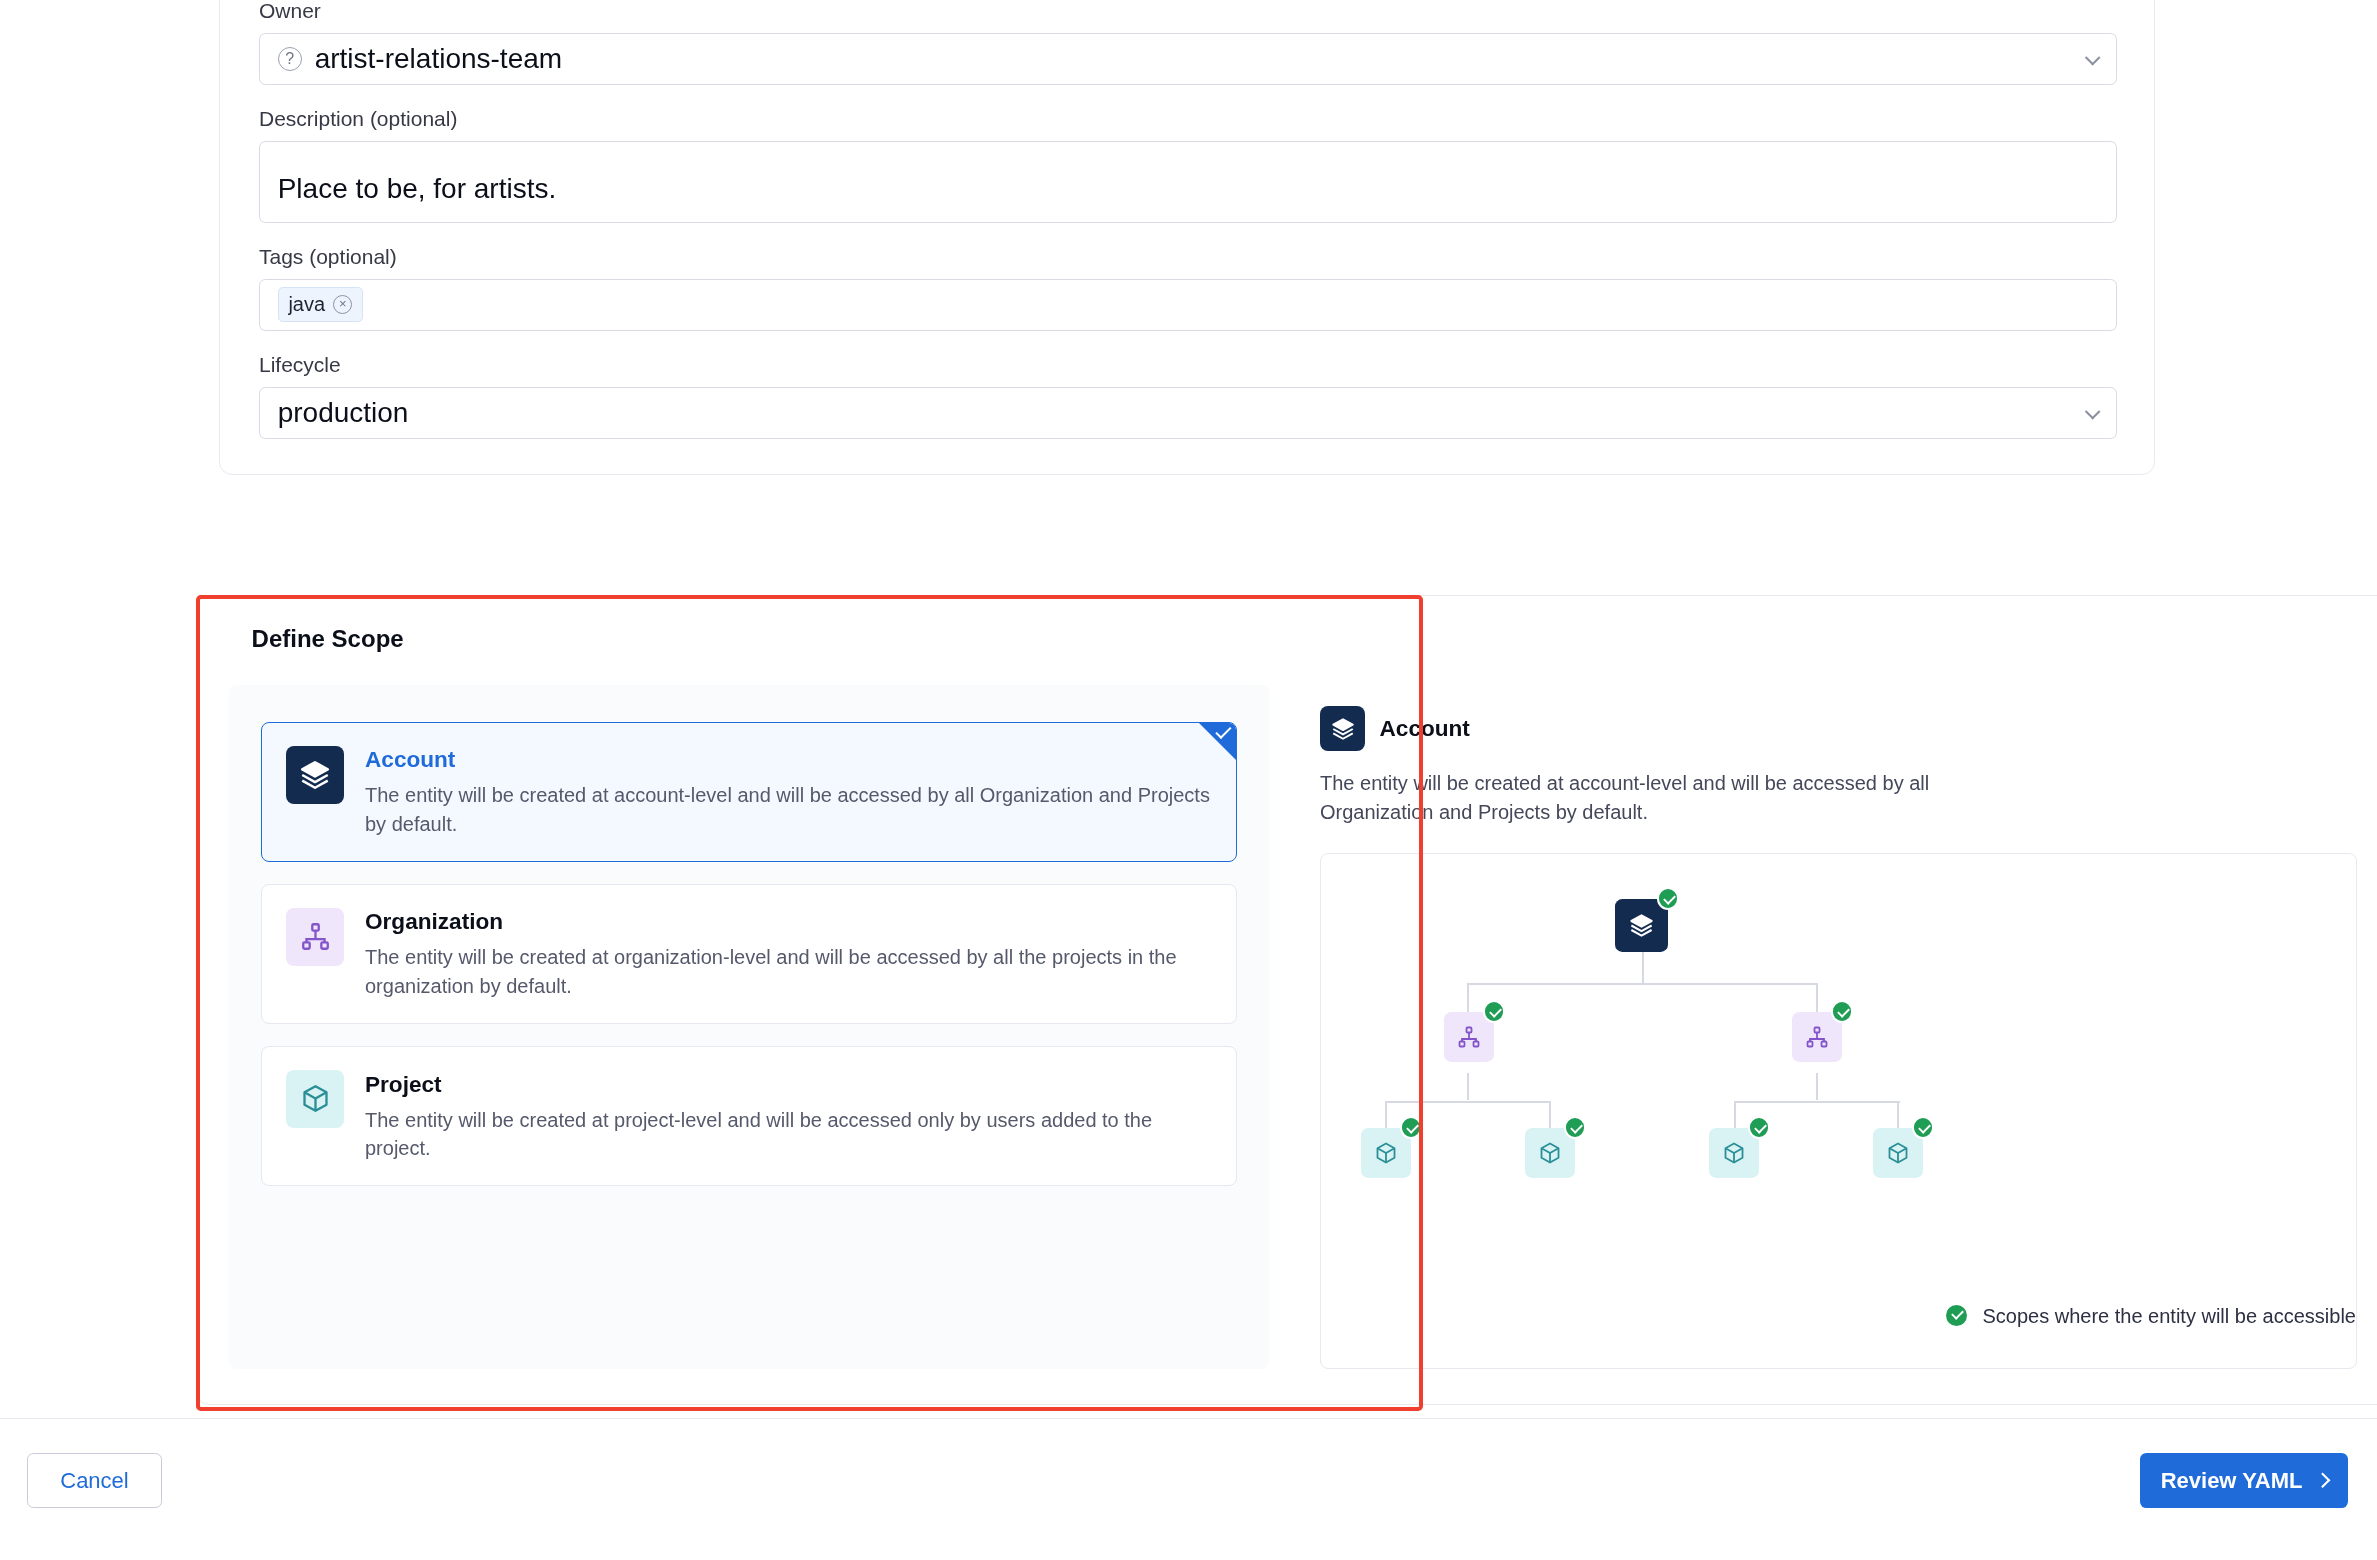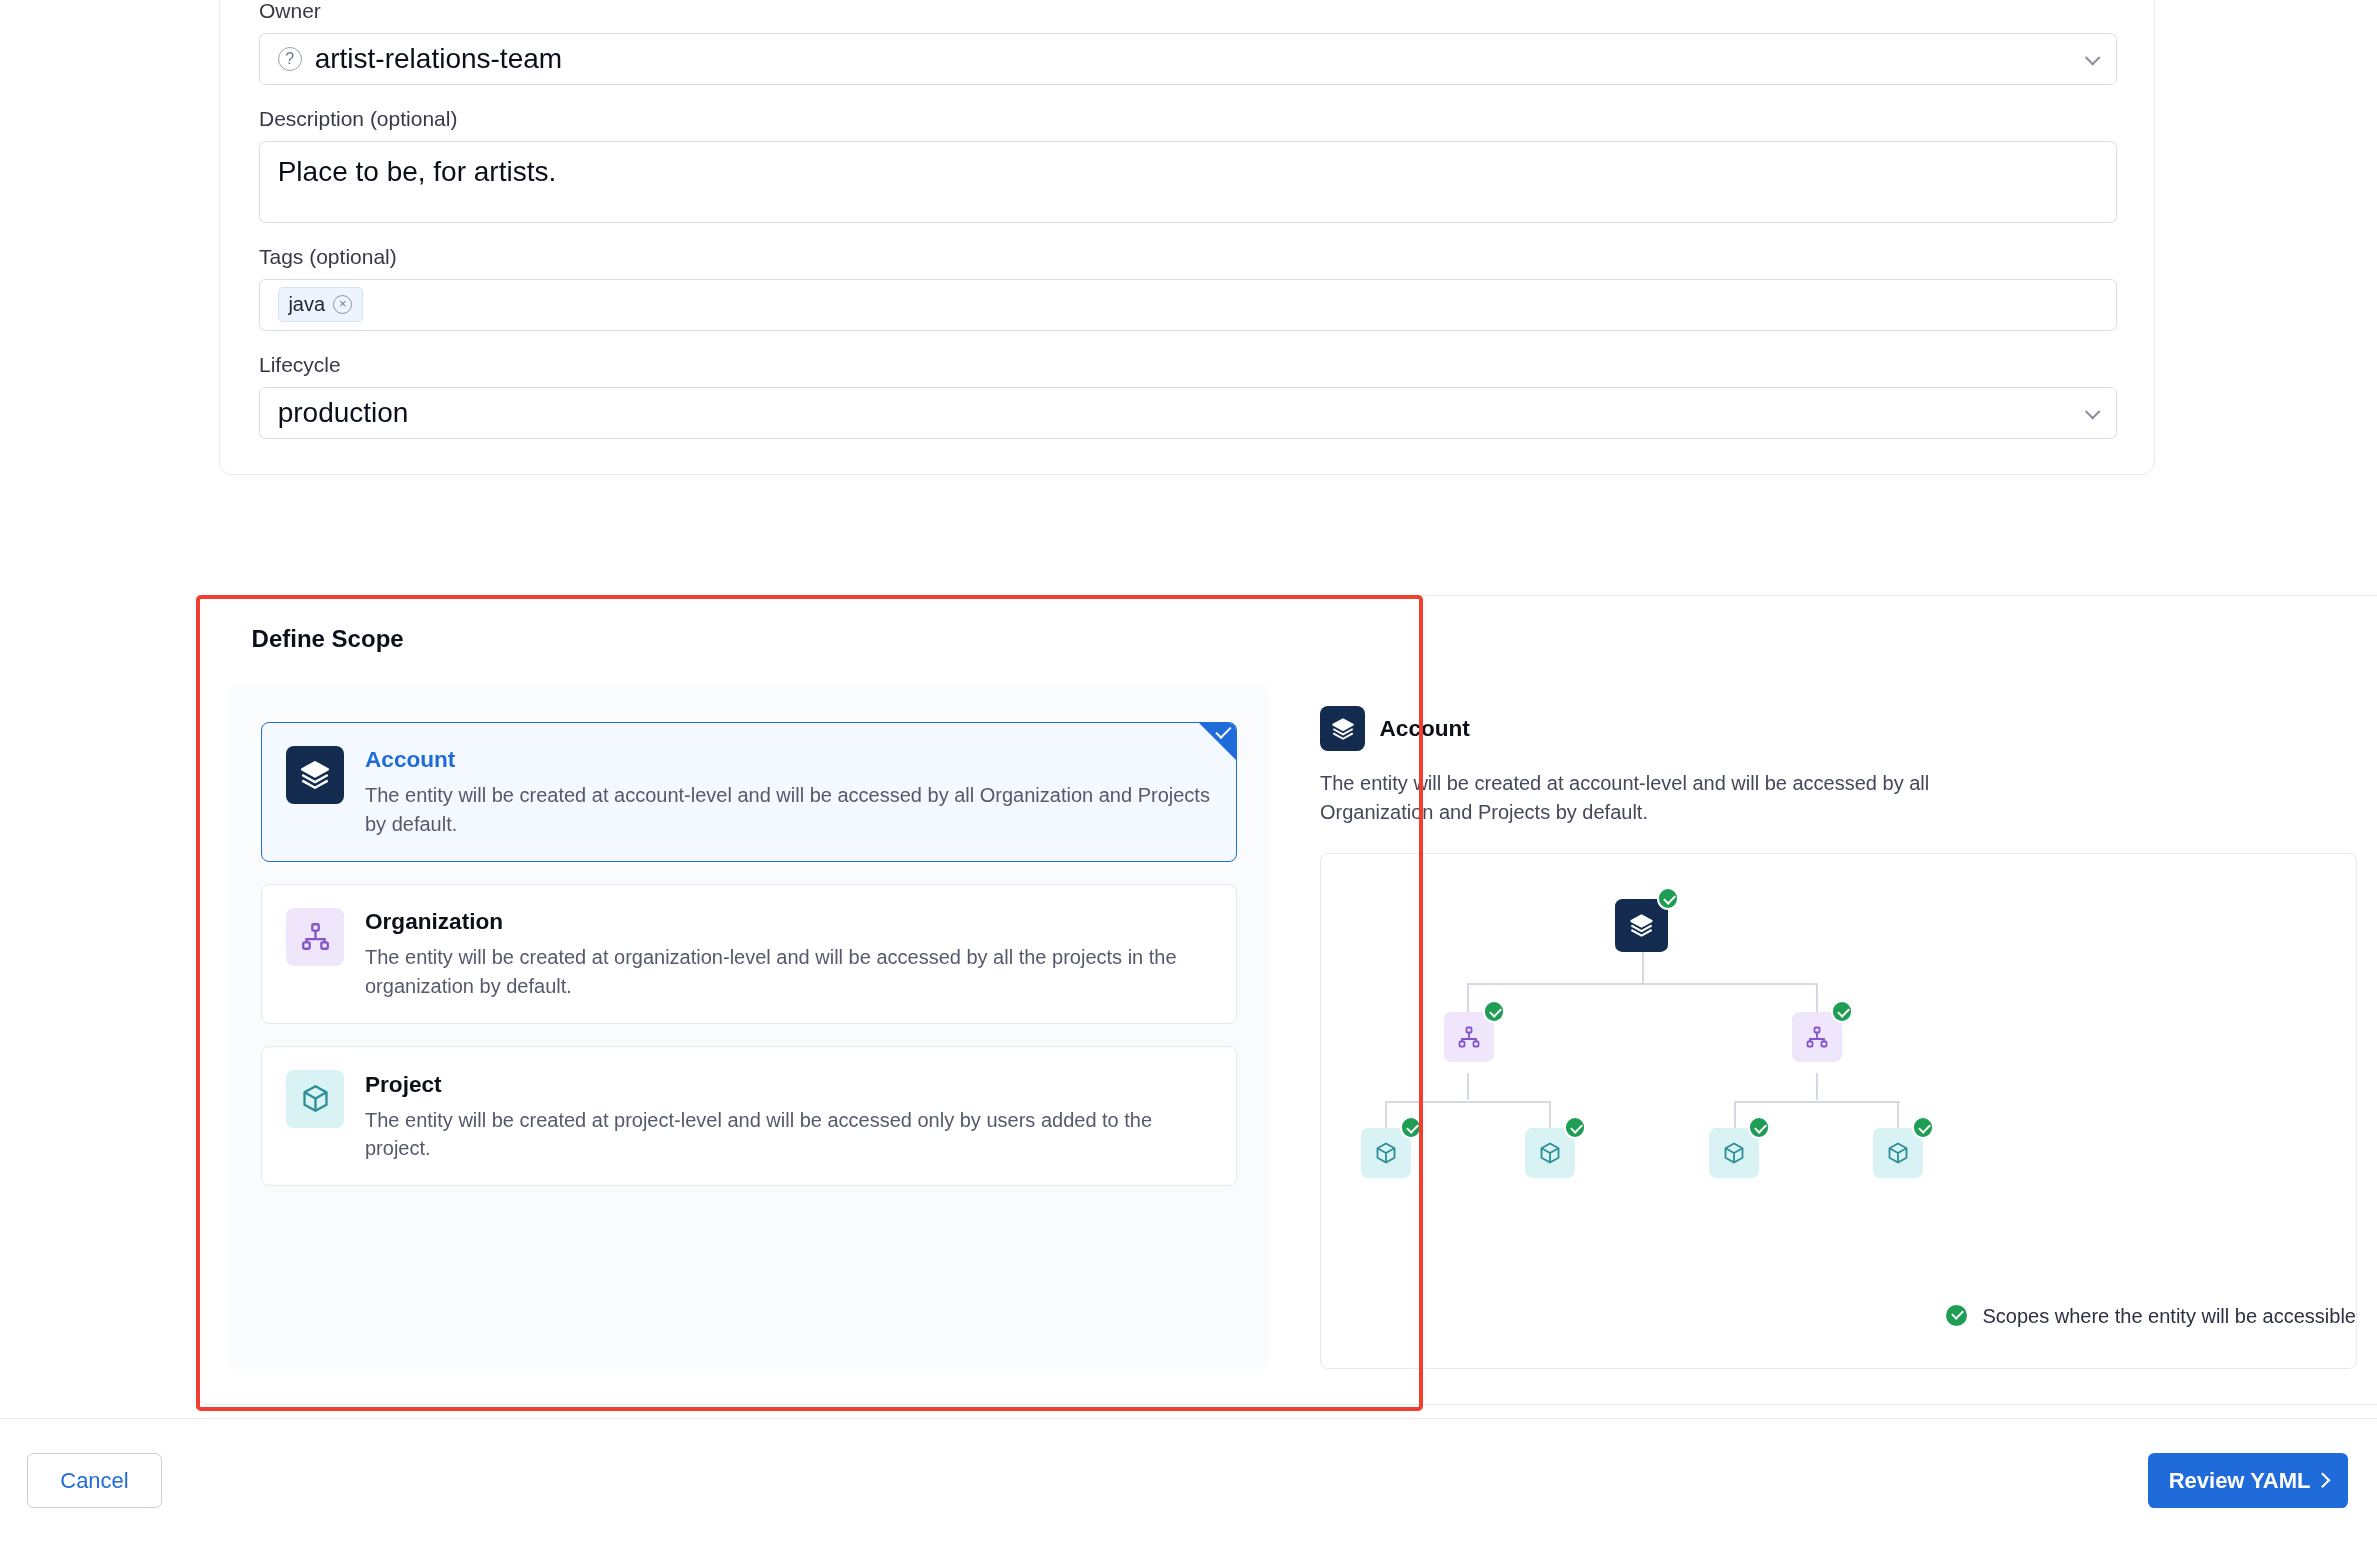--- a/index.html
+++ b/index.html
@@ -41,21 +41,21 @@
     border-radius: 6.4px;
     background: #ffffff;
     display: flex;
     align-items: center;
     padding: 0 17.7px;
     font-size: 22px;
     color: #0b0f19;
   }
   .control.tall {
     min-height: 82px;
-    align-items: flex-start;
+    align-items: center;
     padding-top: 14.5px;
   }
   .control .value { font-size: 28px; color: #0b0f19; }
   .help-icon {
     width: 24px; height: 24px;
     border-radius: 50%;
     border: 1.6px solid #9aa0b0;
     color: #6f7585;
     font-size: 16px;
     display: flex; align-items: center; justify-content: center;
@@ -296,21 +296,21 @@
   .btn-review {
     position: absolute;
     right: 29px; top: 34px;
     height: 55px;
     padding: 0 21px;
     border-radius: 6.4px;
     background: #1f6bd9;
     color: #ffffff;
     font-size: 22px;
     font-weight: bold;
-    display: flex; align-items: center; gap: 6px;
+    display: flex; align-items: center; gap: 14px;
     cursor: pointer;
   }
   .btn-review .arrow {
     width: 10.5px; height: 10.5px;
     border-right: 2.4px solid #fff;
     border-bottom: 2.4px solid #fff;
     transform: rotate(-45deg);
   }
 </style>
 </head>

